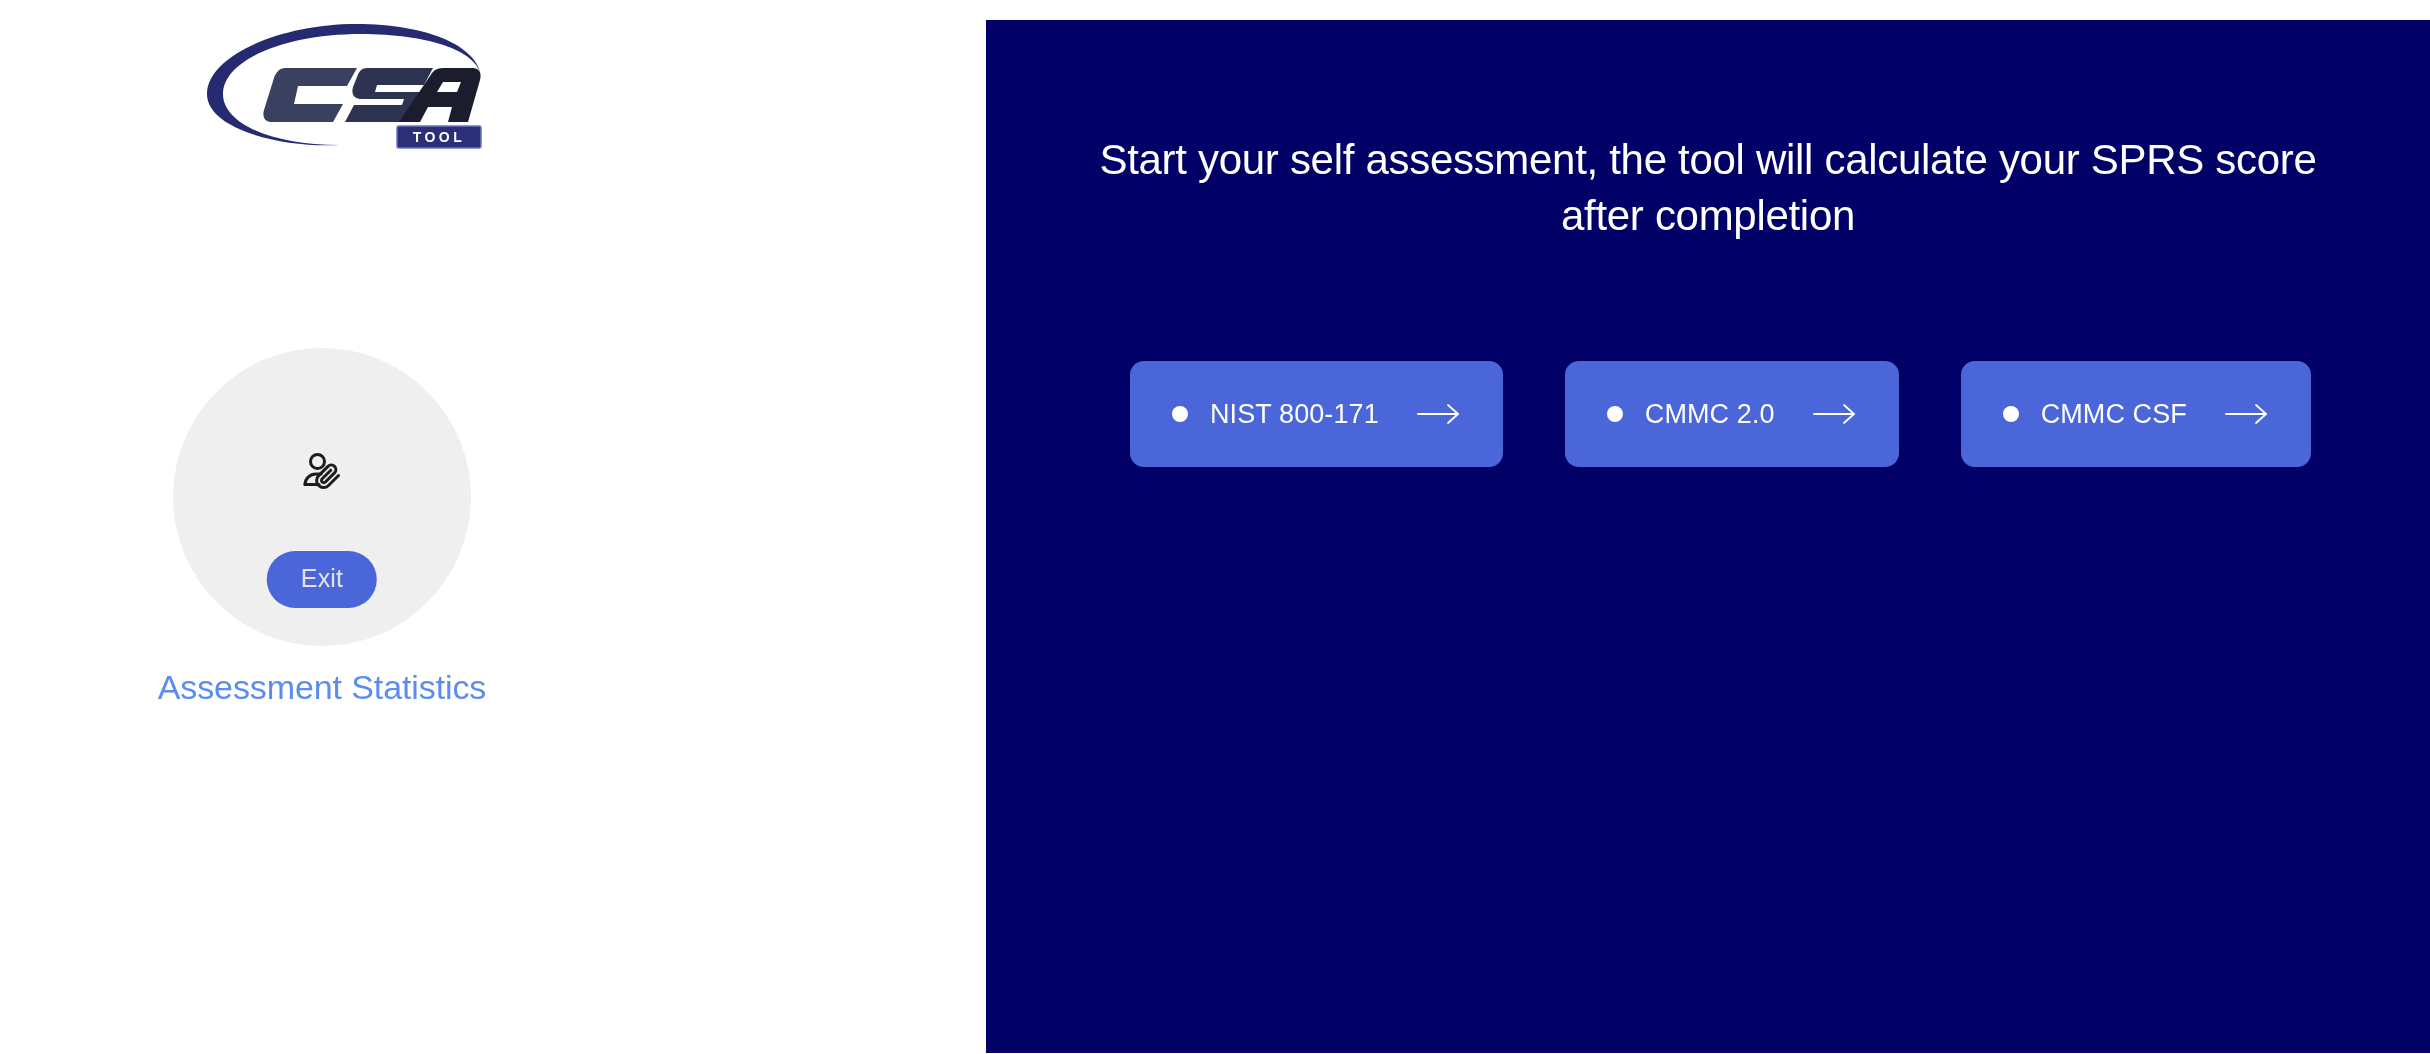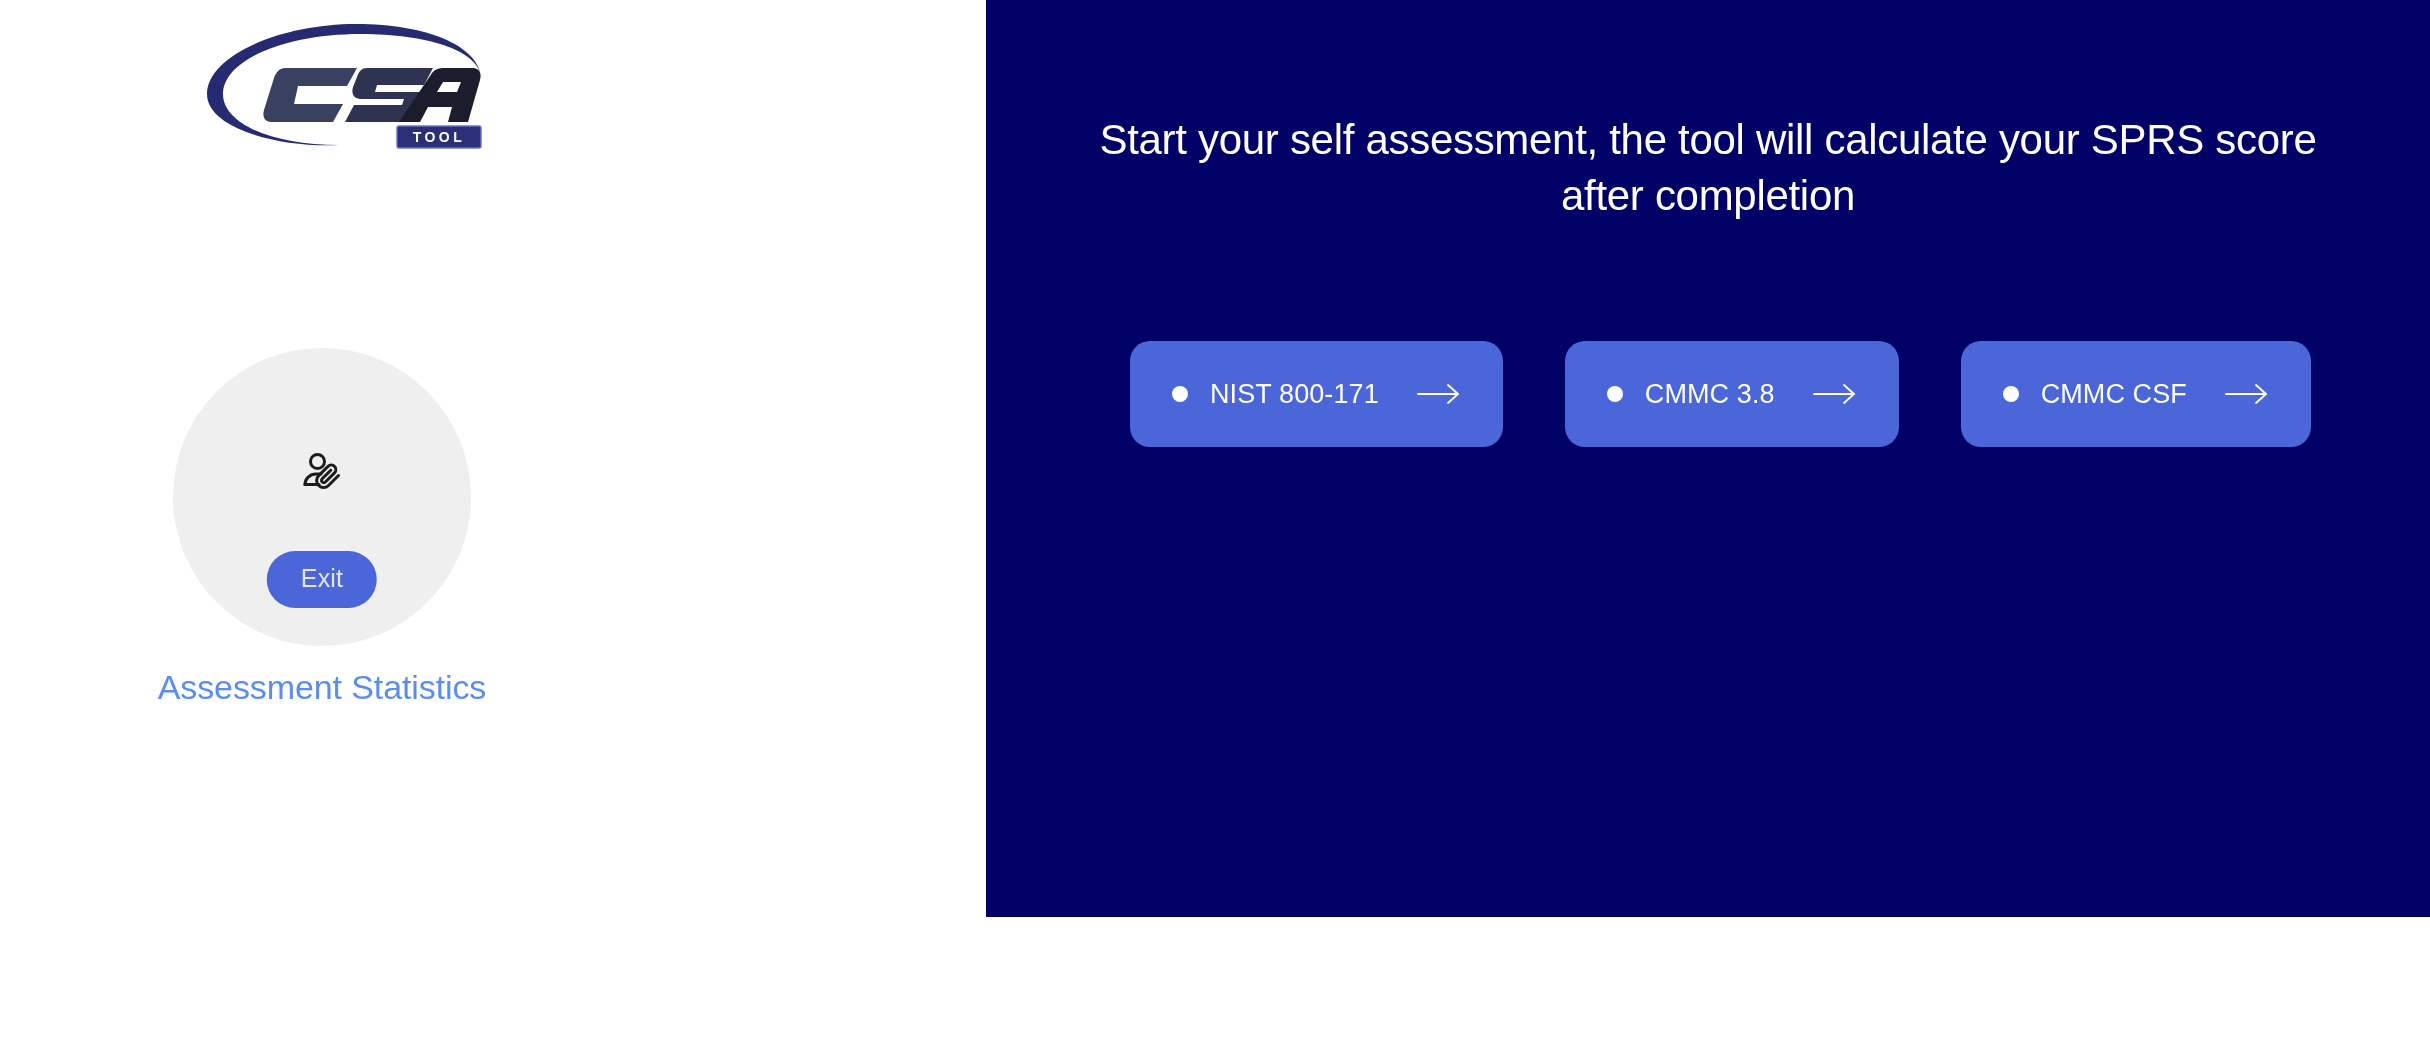--- a/index.html
+++ b/index.html
@@ -109,22 +109,23 @@
     text-decoration: none;
     letter-spacing: -0.1px;
     cursor: pointer;
     white-space: nowrap;
   }
 
   
   .right-panel {
     position: relative;
     flex: 1 1 auto;
-    height: 917px;
+    height: 1033px;
     background: #000066;
+    margin-top: 20px;
   }
 
   .headline {
     position: absolute;
     top: 84px;
     left: 50%;
     transform: translateX(-50%);
     width: 1240px;
     text-align: center;
     color: #ffffff;
@@ -139,21 +140,21 @@
     top: 341px;
     left: 144px;
     display: flex;
     align-items: flex-start;
     gap: 62px;
   }
 
   .framework-button {
     background: #4a66d8;
     border: none;
-    border-radius: 20px;
+    border-radius: 14px;
     height: 106px;
     display: flex;
     align-items: center;
     padding: 0 42px;
     cursor: pointer;
     color: #ffffff;
     font-family: "Liberation Sans", sans-serif;
   }
 
   .fb-dot {
@@ -234,21 +235,21 @@
         <span class="fb-arrow">
           <svg width="44" height="22" viewBox="0 0 44 22" fill="none" xmlns="http://www.w3.org/2000/svg">
             <path d="M1 11 H41" stroke="#ffffff" stroke-width="1.8" stroke-linecap="round"></path>
             <path d="M31 2 L41 11 L31 20" stroke="#ffffff" stroke-width="1.8" stroke-linecap="round" stroke-linejoin="round"></path>
           </svg>
         </span>
       </button>
 
       <button class="framework-button">
         <span class="fb-dot"></span>
-        <span class="fb-label">CMMC 3.8</span>
+        <span class="fb-label">CMMC 2.0</span>
         <span class="fb-arrow">
           <svg width="44" height="22" viewBox="0 0 44 22" fill="none" xmlns="http://www.w3.org/2000/svg">
             <path d="M1 11 H41" stroke="#ffffff" stroke-width="1.8" stroke-linecap="round"></path>
             <path d="M31 2 L41 11 L31 20" stroke="#ffffff" stroke-width="1.8" stroke-linecap="round" stroke-linejoin="round"></path>
           </svg>
         </span>
       </button>
 
       <button class="framework-button">
         <span class="fb-dot"></span>

